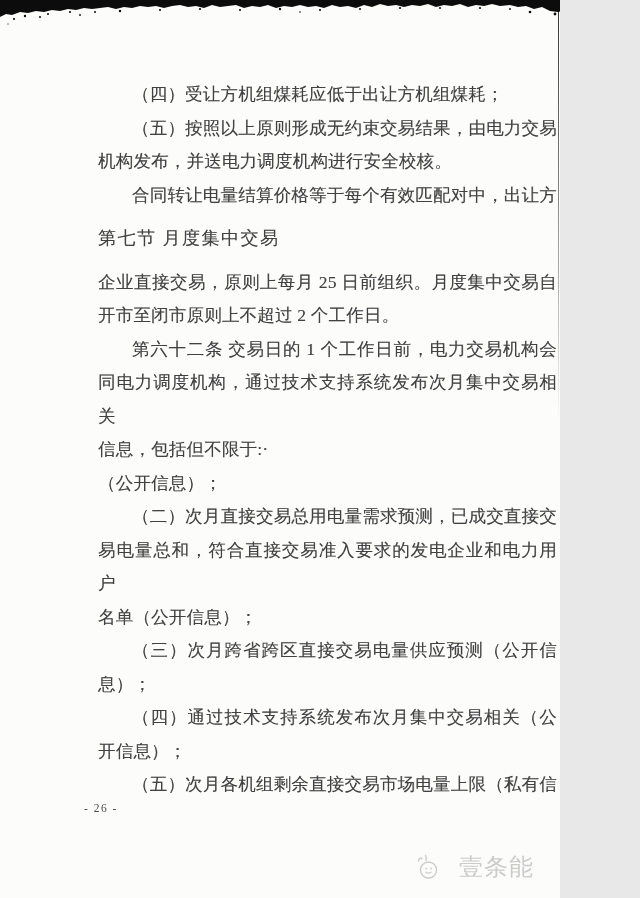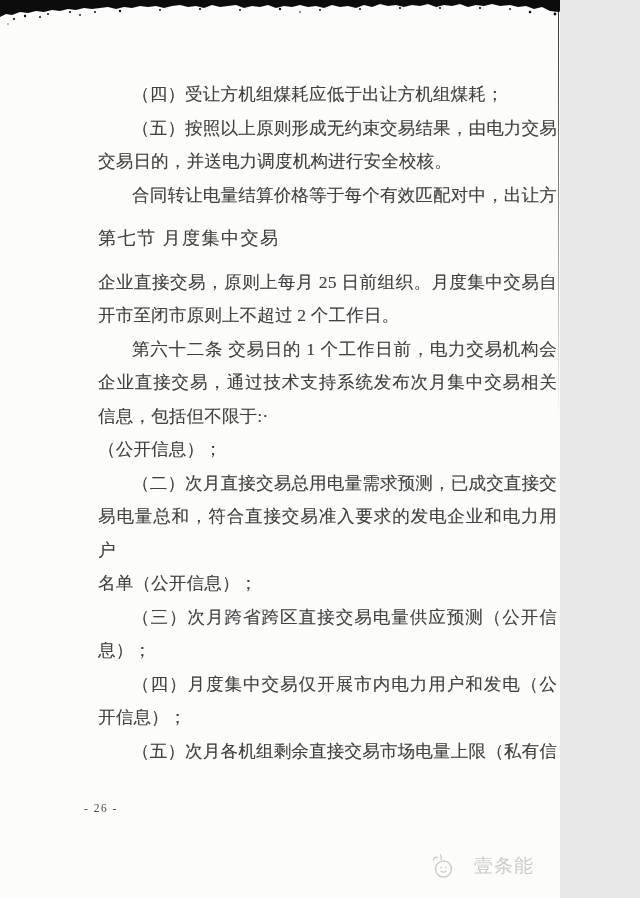--- a/index.html
+++ b/index.html
@@ -50,21 +50,21 @@
   }
   
   .pageno{
     position:absolute;left:84px;top:802px;
     font-size:11.5px;letter-spacing:1.5px;color:#4a4a4a;
   }
   .watermark{
     position:absolute;right:26px;top:851px;
     display:flex;align-items:center;gap:18px;
     color:#cbcbcb;
-    font-size:19px;letter-spacing:1px;
+    font-size:24px;letter-spacing:1px;
     font-family:"Liberation Sans","DejaVu Sans",sans-serif;
     user-select:none;
   }
 </style>
 </head>
 <body>
 
 <div class="page">
 
   <svg class="scan-top" viewBox="0 0 640 34" preserveAspectRatio="none">
@@ -99,37 +99,37 @@
       <circle cx="619" cy="27" r="0.8" opacity="0.6"></circle>
       <circle cx="8" cy="24" r="0.8" opacity="0.6"></circle>
     </g>
   </svg>
 
   <div class="edge-right"></div>
 
   <div class="doc">
     <div class="line in">（四）受让方机组煤耗应低于出让方机组煤耗；</div>
     <div class="line in full">（五）按照以上原则形成无约束交易结果，由电力交易</div>
-    <div class="line">交易日的，并送电力调度机构进行安全校核。</div>
+    <div class="line">机构发布，并送电力调度机构进行安全校核。</div>
     <div class="line in full">合同转让电量结算价格等于每个有效匹配对中，出让方</div>
 
     <div class="heading">第七节  月度集中交易</div>
 
     <div class="line full">企业直接交易，原则上每月 25 日前组织。月度集中交易自</div>
     <div class="line">开市至闭市原则上不超过 2 个工作日。</div>
     <div class="line in full">第六十二条 交易日的 1 个工作日前，电力交易机构会</div>
-    <div class="line full">企业直接交易，通过技术支持系统发布次月集中交易相关</div>
+    <div class="line full">同电力调度机构，通过技术支持系统发布次月集中交易相关</div>
     <div class="line">信息，包括但不限于:·</div>
     <div class="line">（公开信息）；</div>
     <div class="line in full">（二）次月直接交易总用电量需求预测，已成交直接交</div>
     <div class="line full">易电量总和，符合直接交易准入要求的发电企业和电力用户</div>
     <div class="line">名单（公开信息）；</div>
     <div class="line in full">（三）次月跨省跨区直接交易电量供应预测（公开信</div>
     <div class="line">息）；</div>
-    <div class="line in full">（四）月度集中交易仅开展市内电力用户和发电（公</div>
+    <div class="line in full">（四）通过技术支持系统发布次月集中交易相关（公</div>
     <div class="line">开信息）；</div>
     <div class="line in full">（五）次月各机组剩余直接交易市场电量上限（私有信</div>
   </div>
 
   <div class="pageno">- 26 -</div>
 
   <div class="watermark">
     <svg width="27" height="30" viewBox="0 0 27 30" fill="none" stroke="#cdcdcd" stroke-width="1.4" stroke-linecap="round">
       <circle cx="14.5" cy="18" r="8"></circle>
       <circle cx="12" cy="16.5" r="0.9" fill="#cdcdcd" stroke="none"></circle>

